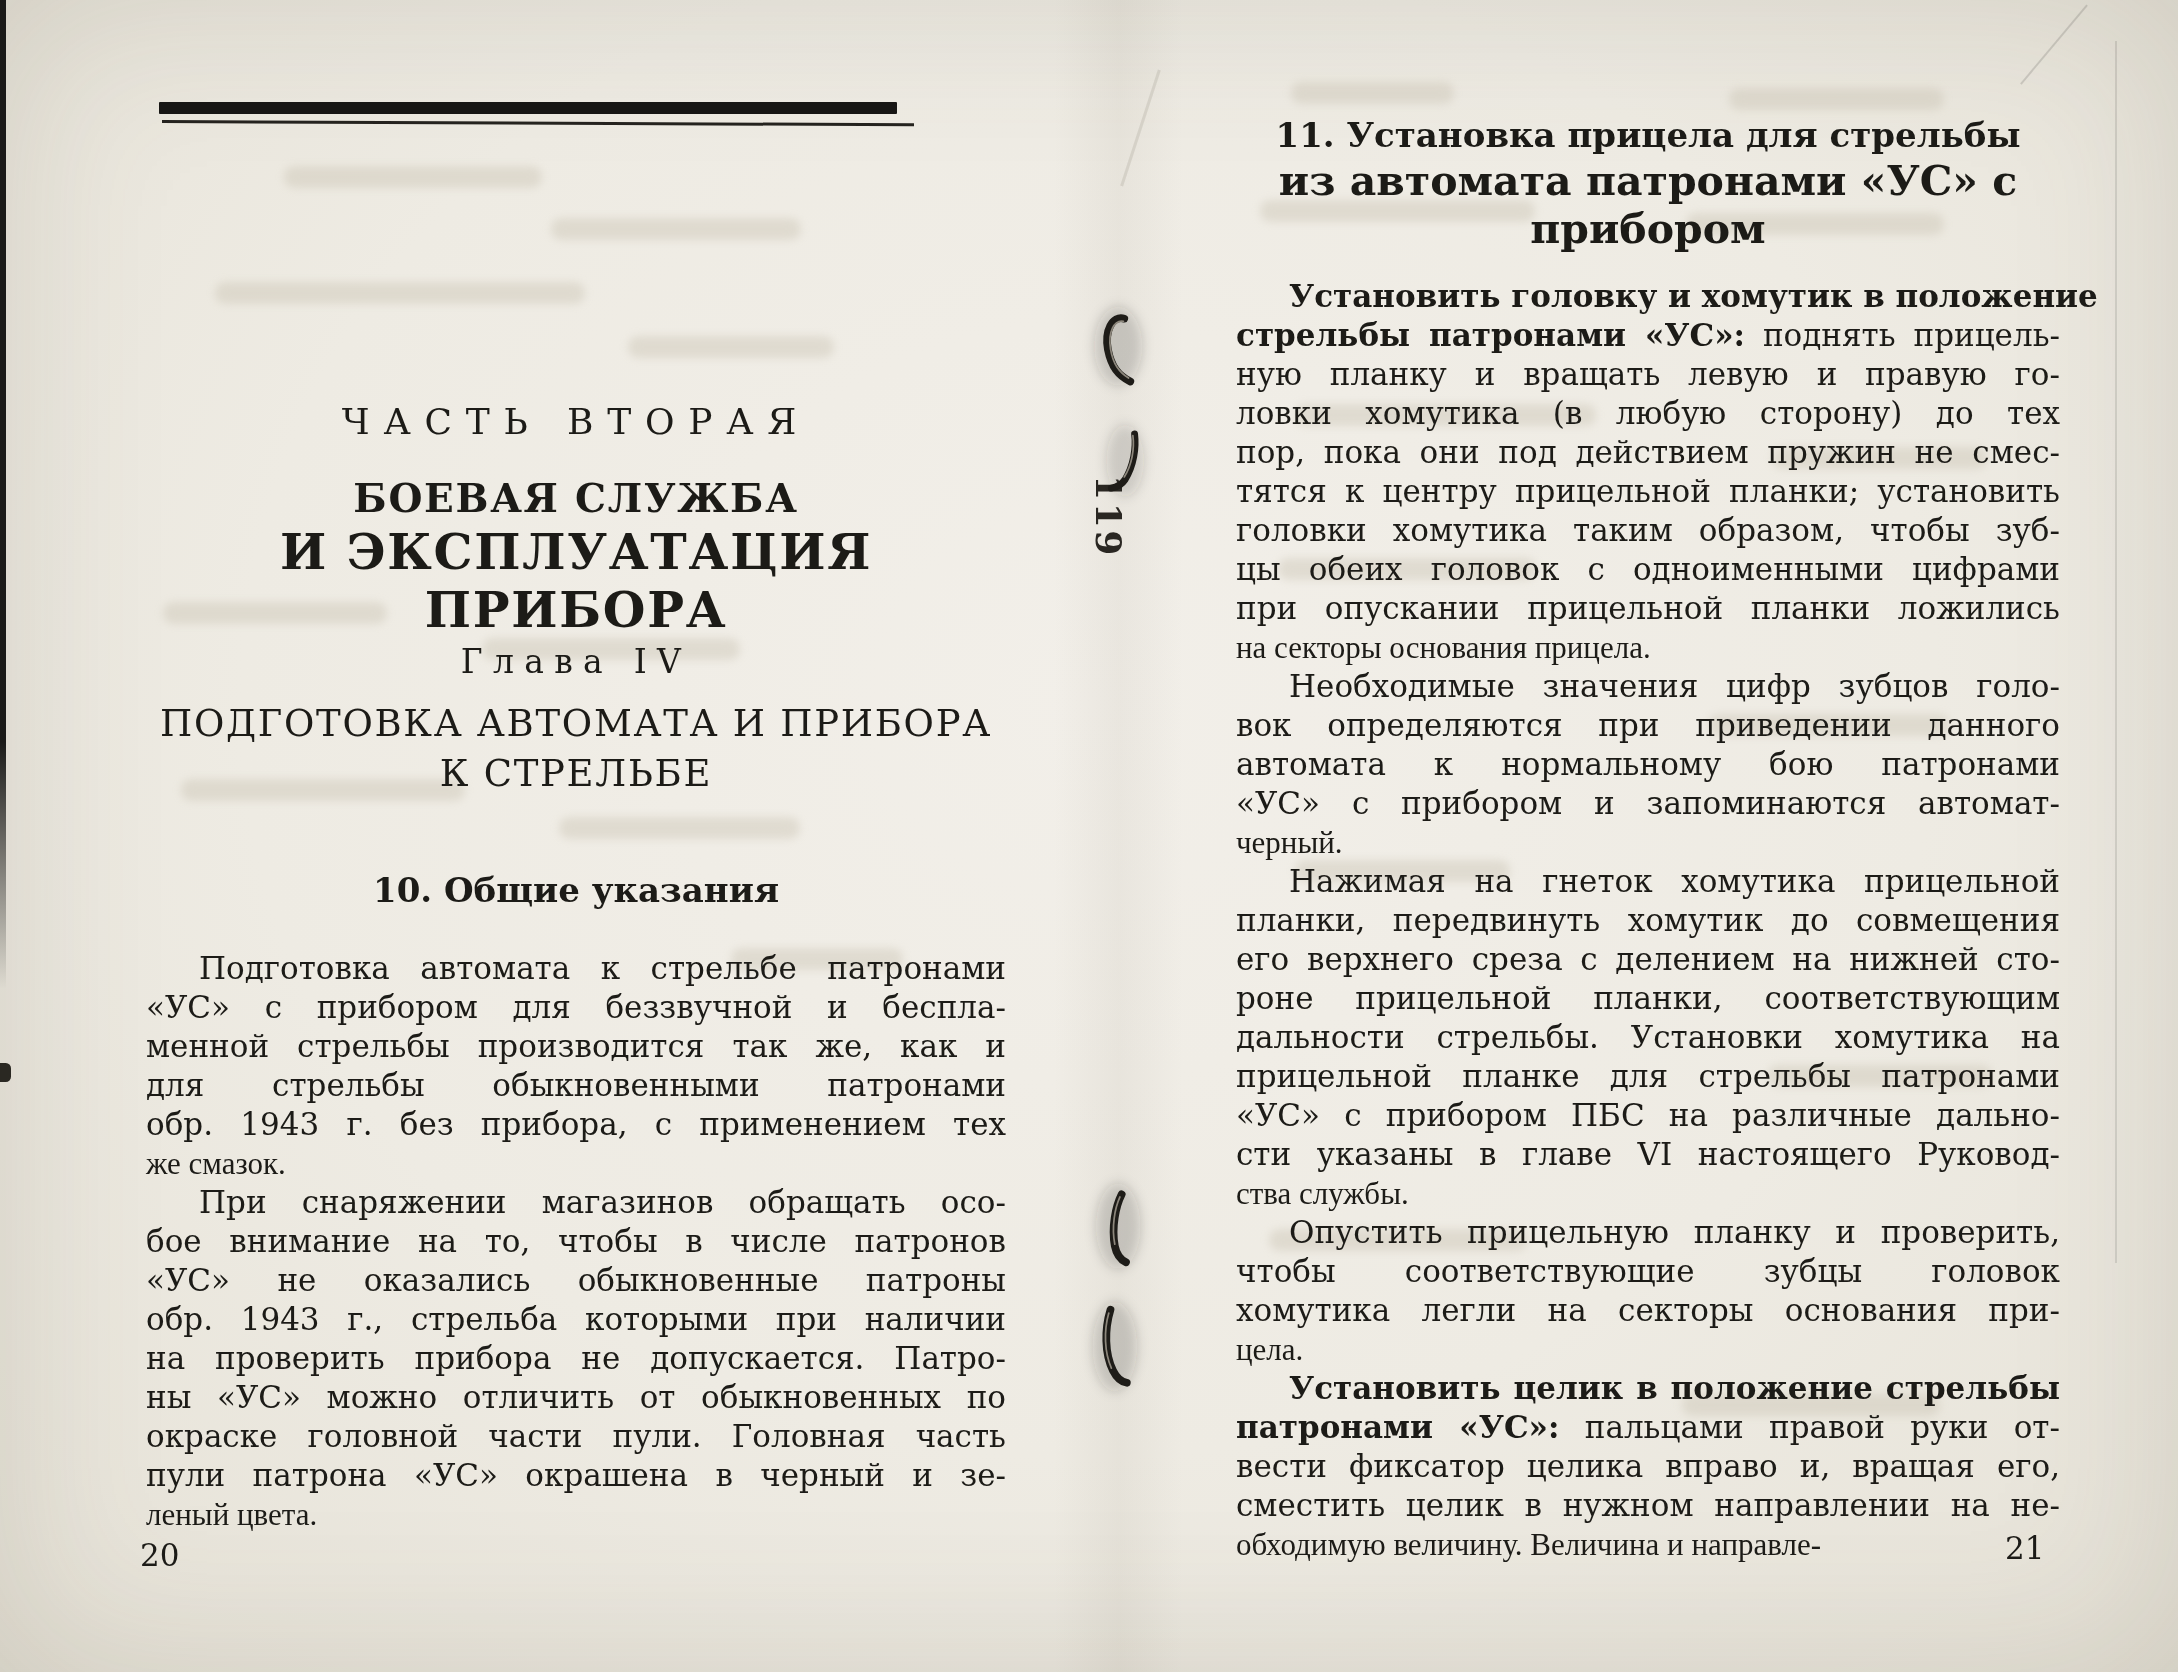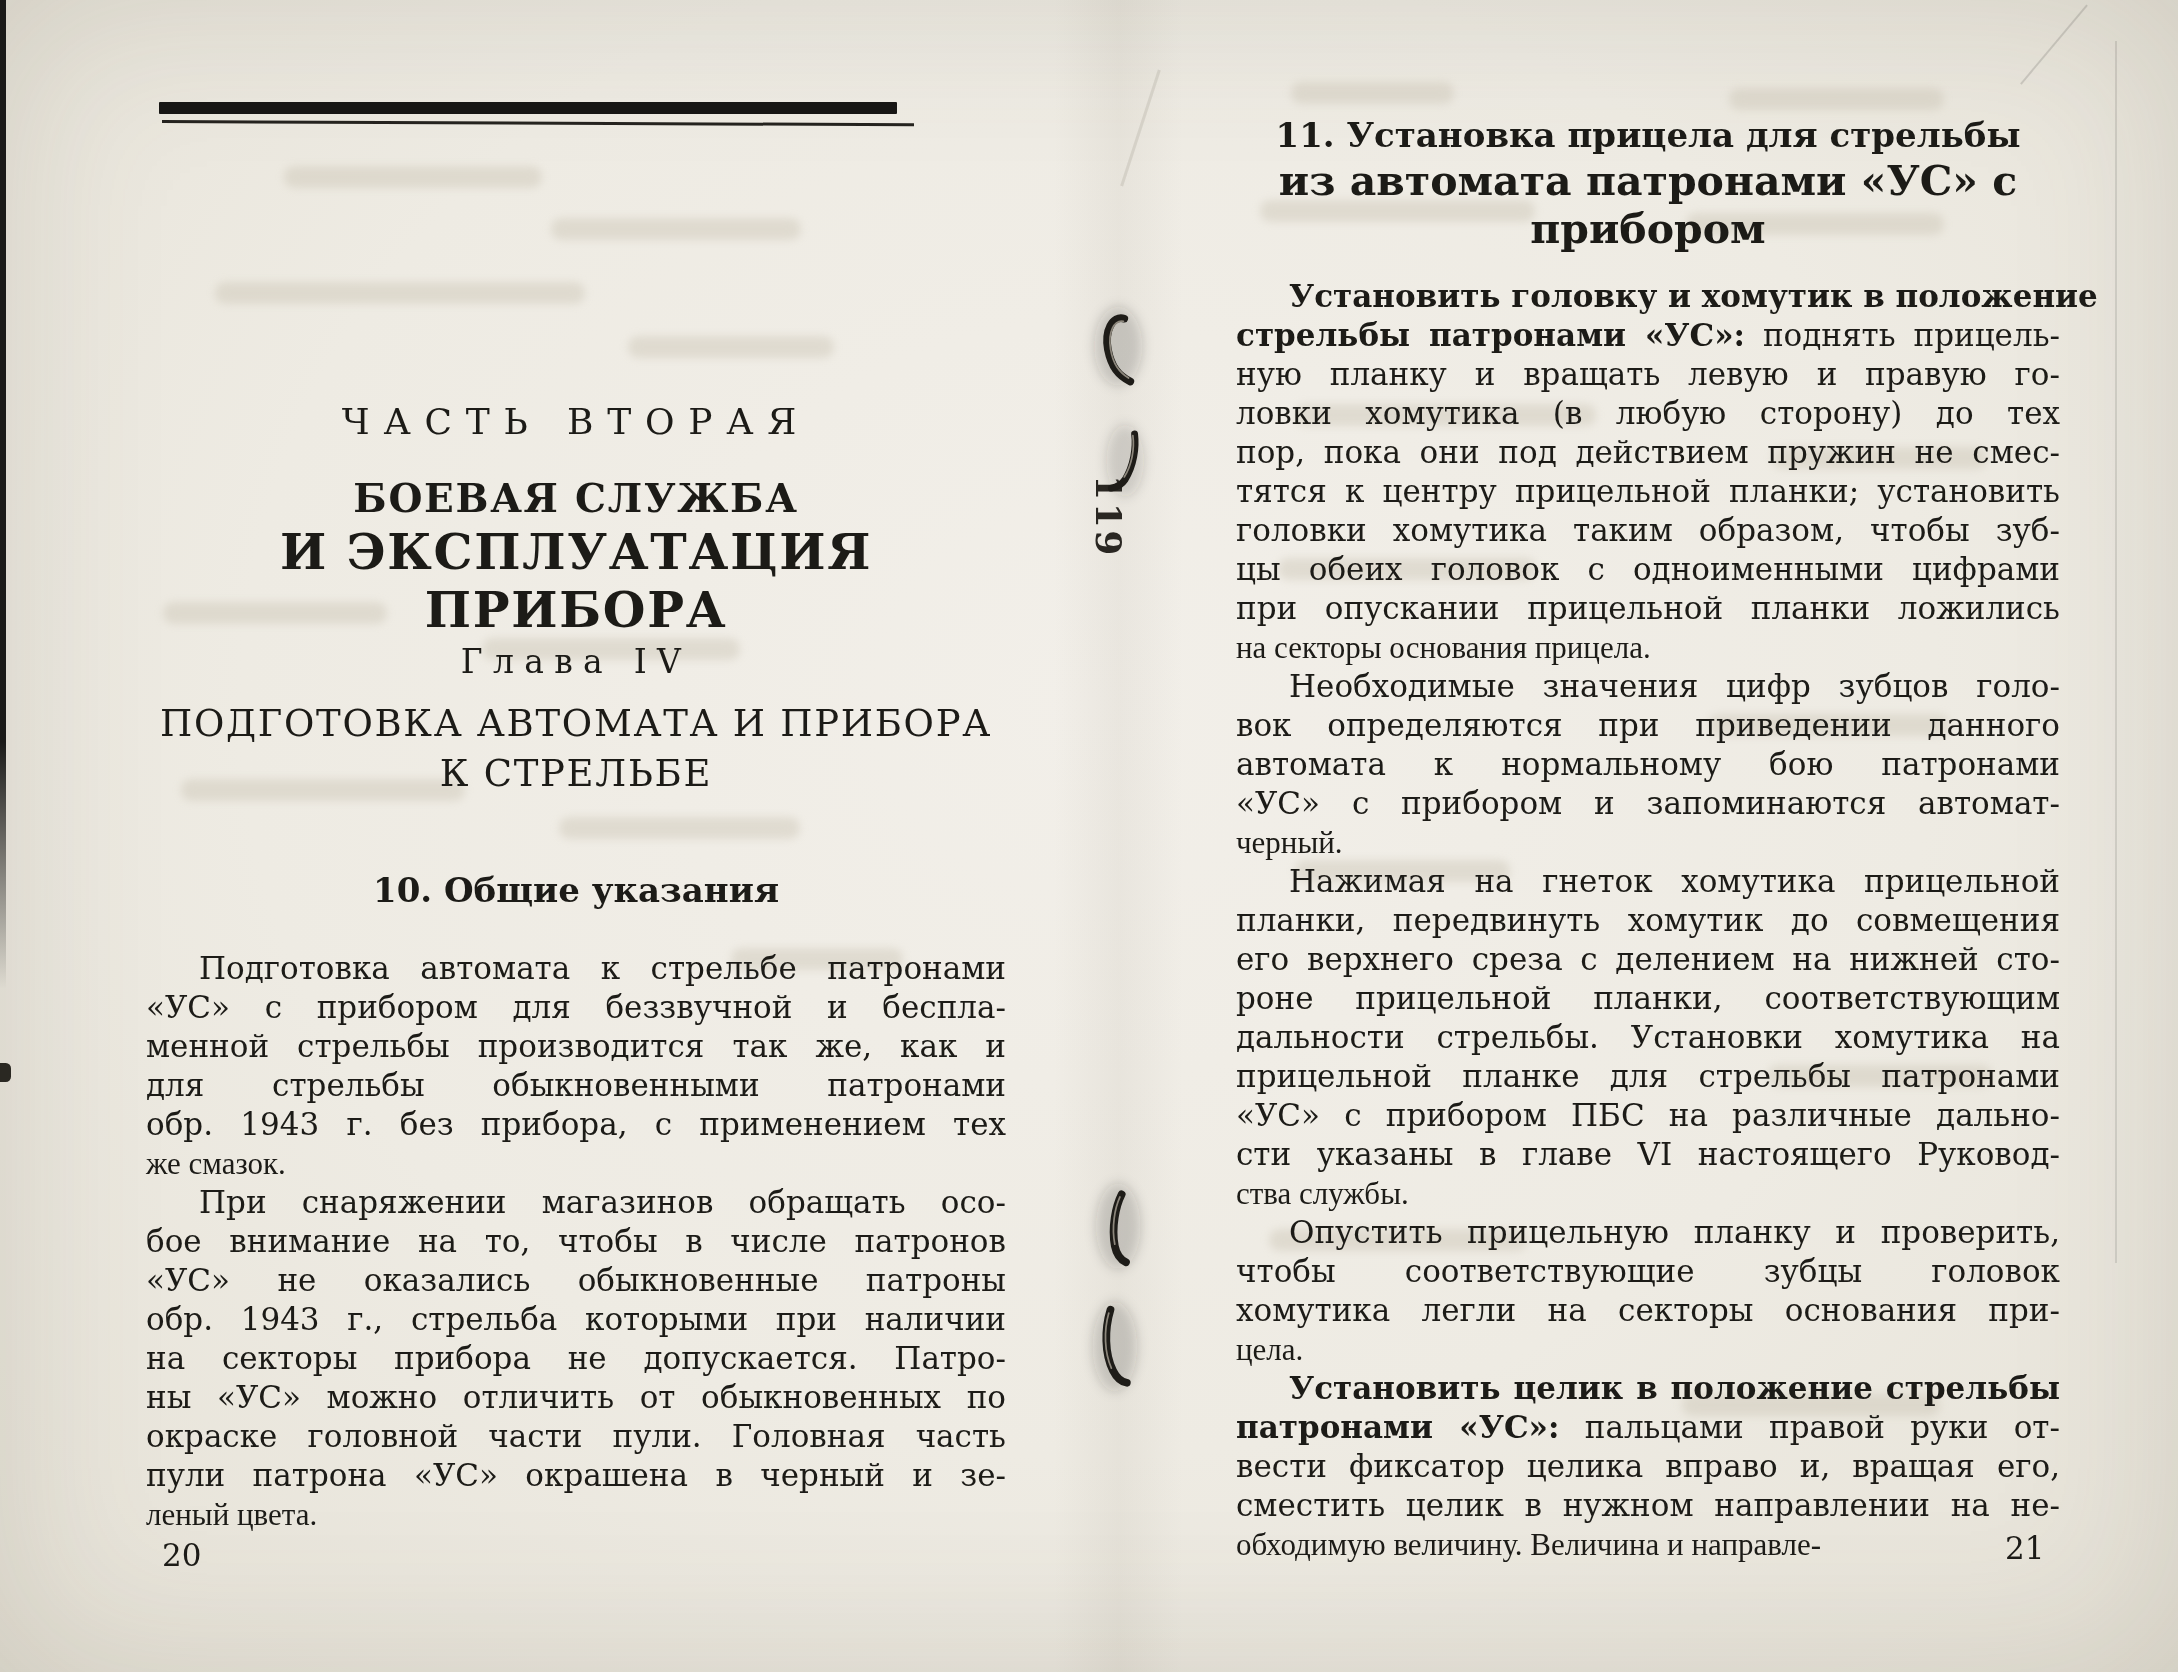--- a/index.html
+++ b/index.html
@@ -30,21 +30,21 @@
   .body{font-size:31px;line-height:39px;margin-top:40px;}
   .body-left{left:146px;top:909px;width:860px;}
   .body-right{left:1236px;top:237px;width:824px;}
   .para{margin:0;}
   .line{height:39px;text-align:justify;text-align-last:justify;white-space:nowrap;overflow:visible;}
   .line.first{text-indent:53px;}
   .line.last{text-align-last:left;white-space:normal;font-family:Liberation Serif, serif;}
   .b{font-weight:bold;}
   
   .pageno{font-size:31px;}
-  .pn-left{left:140px;top:1537px;margin-left:22px;}
+  .pn-left{left:140px;top:1537px;}
   .pn-right{left:2005px;top:1530px;}
   
   .stamp{left:1071px;top:477px;width:76px;height:79px;display:flex;align-items:center;justify-content:center;
          transform:rotate(90deg);font-size:36px;font-weight:bold;color:#2a2722;letter-spacing:2.6px;}
   
   .ghost{position:absolute;height:22.4px;border-radius:10.3px;background:#c6bfae;opacity:.38;filter:blur(4.3px);}
   .crease{position:absolute;background:rgba(60,52,40,.22);}
   .edge-left{left:0;top:0;width:6px;height:989px;background:linear-gradient(#000 0%,#000 75%,rgba(0,0,0,0) 100%);opacity:.88;}
   .edge-speck{left:0;top:1063px;width:11.2px;height:19px;background:#2a2822;border-radius:0 5.2px 5.2px 0;}
   .edge-right{left:2115px;top:41px;width:1.7px;height:1222px;background:rgba(0,0,0,.10);}
@@ -108,21 +108,21 @@
           <div class="line"><span>менной стрельбы производится так же, как и</span></div>
           <div class="line"><span>для стрельбы обыкновенными патронами</span></div>
           <div class="line"><span>обр. 1943 г. без прибора, с применением тех</span></div>
           <div class="line last"><span>же смазок.</span></div>
         </div>
         <div class="para">
           <div class="line first"><span>При снаряжении магазинов обращать осо-</span></div>
           <div class="line"><span>бое внимание на то, чтобы в числе патронов</span></div>
           <div class="line"><span>«УС» не оказались обыкновенные патроны</span></div>
           <div class="line"><span>обр. 1943 г., стрельба которыми при наличии</span></div>
-          <div class="line"><span>на секторы прибора не допускается. Патро-</span></div>
+          <div class="line"><span>на проверить прибора не допускается. Патро-</span></div>
           <div class="line"><span>ны «УС» можно отличить от обыкновенных по</span></div>
           <div class="line"><span>окраске головной части пули. Головная часть</span></div>
           <div class="line"><span>пули патрона «УС» окрашена в черный и зе-</span></div>
           <div class="line last"><span>леный цвета.</span></div>
         </div>
       </div>
 
     <div class="abs pageno pn-left">20</div>
   </div>
 

